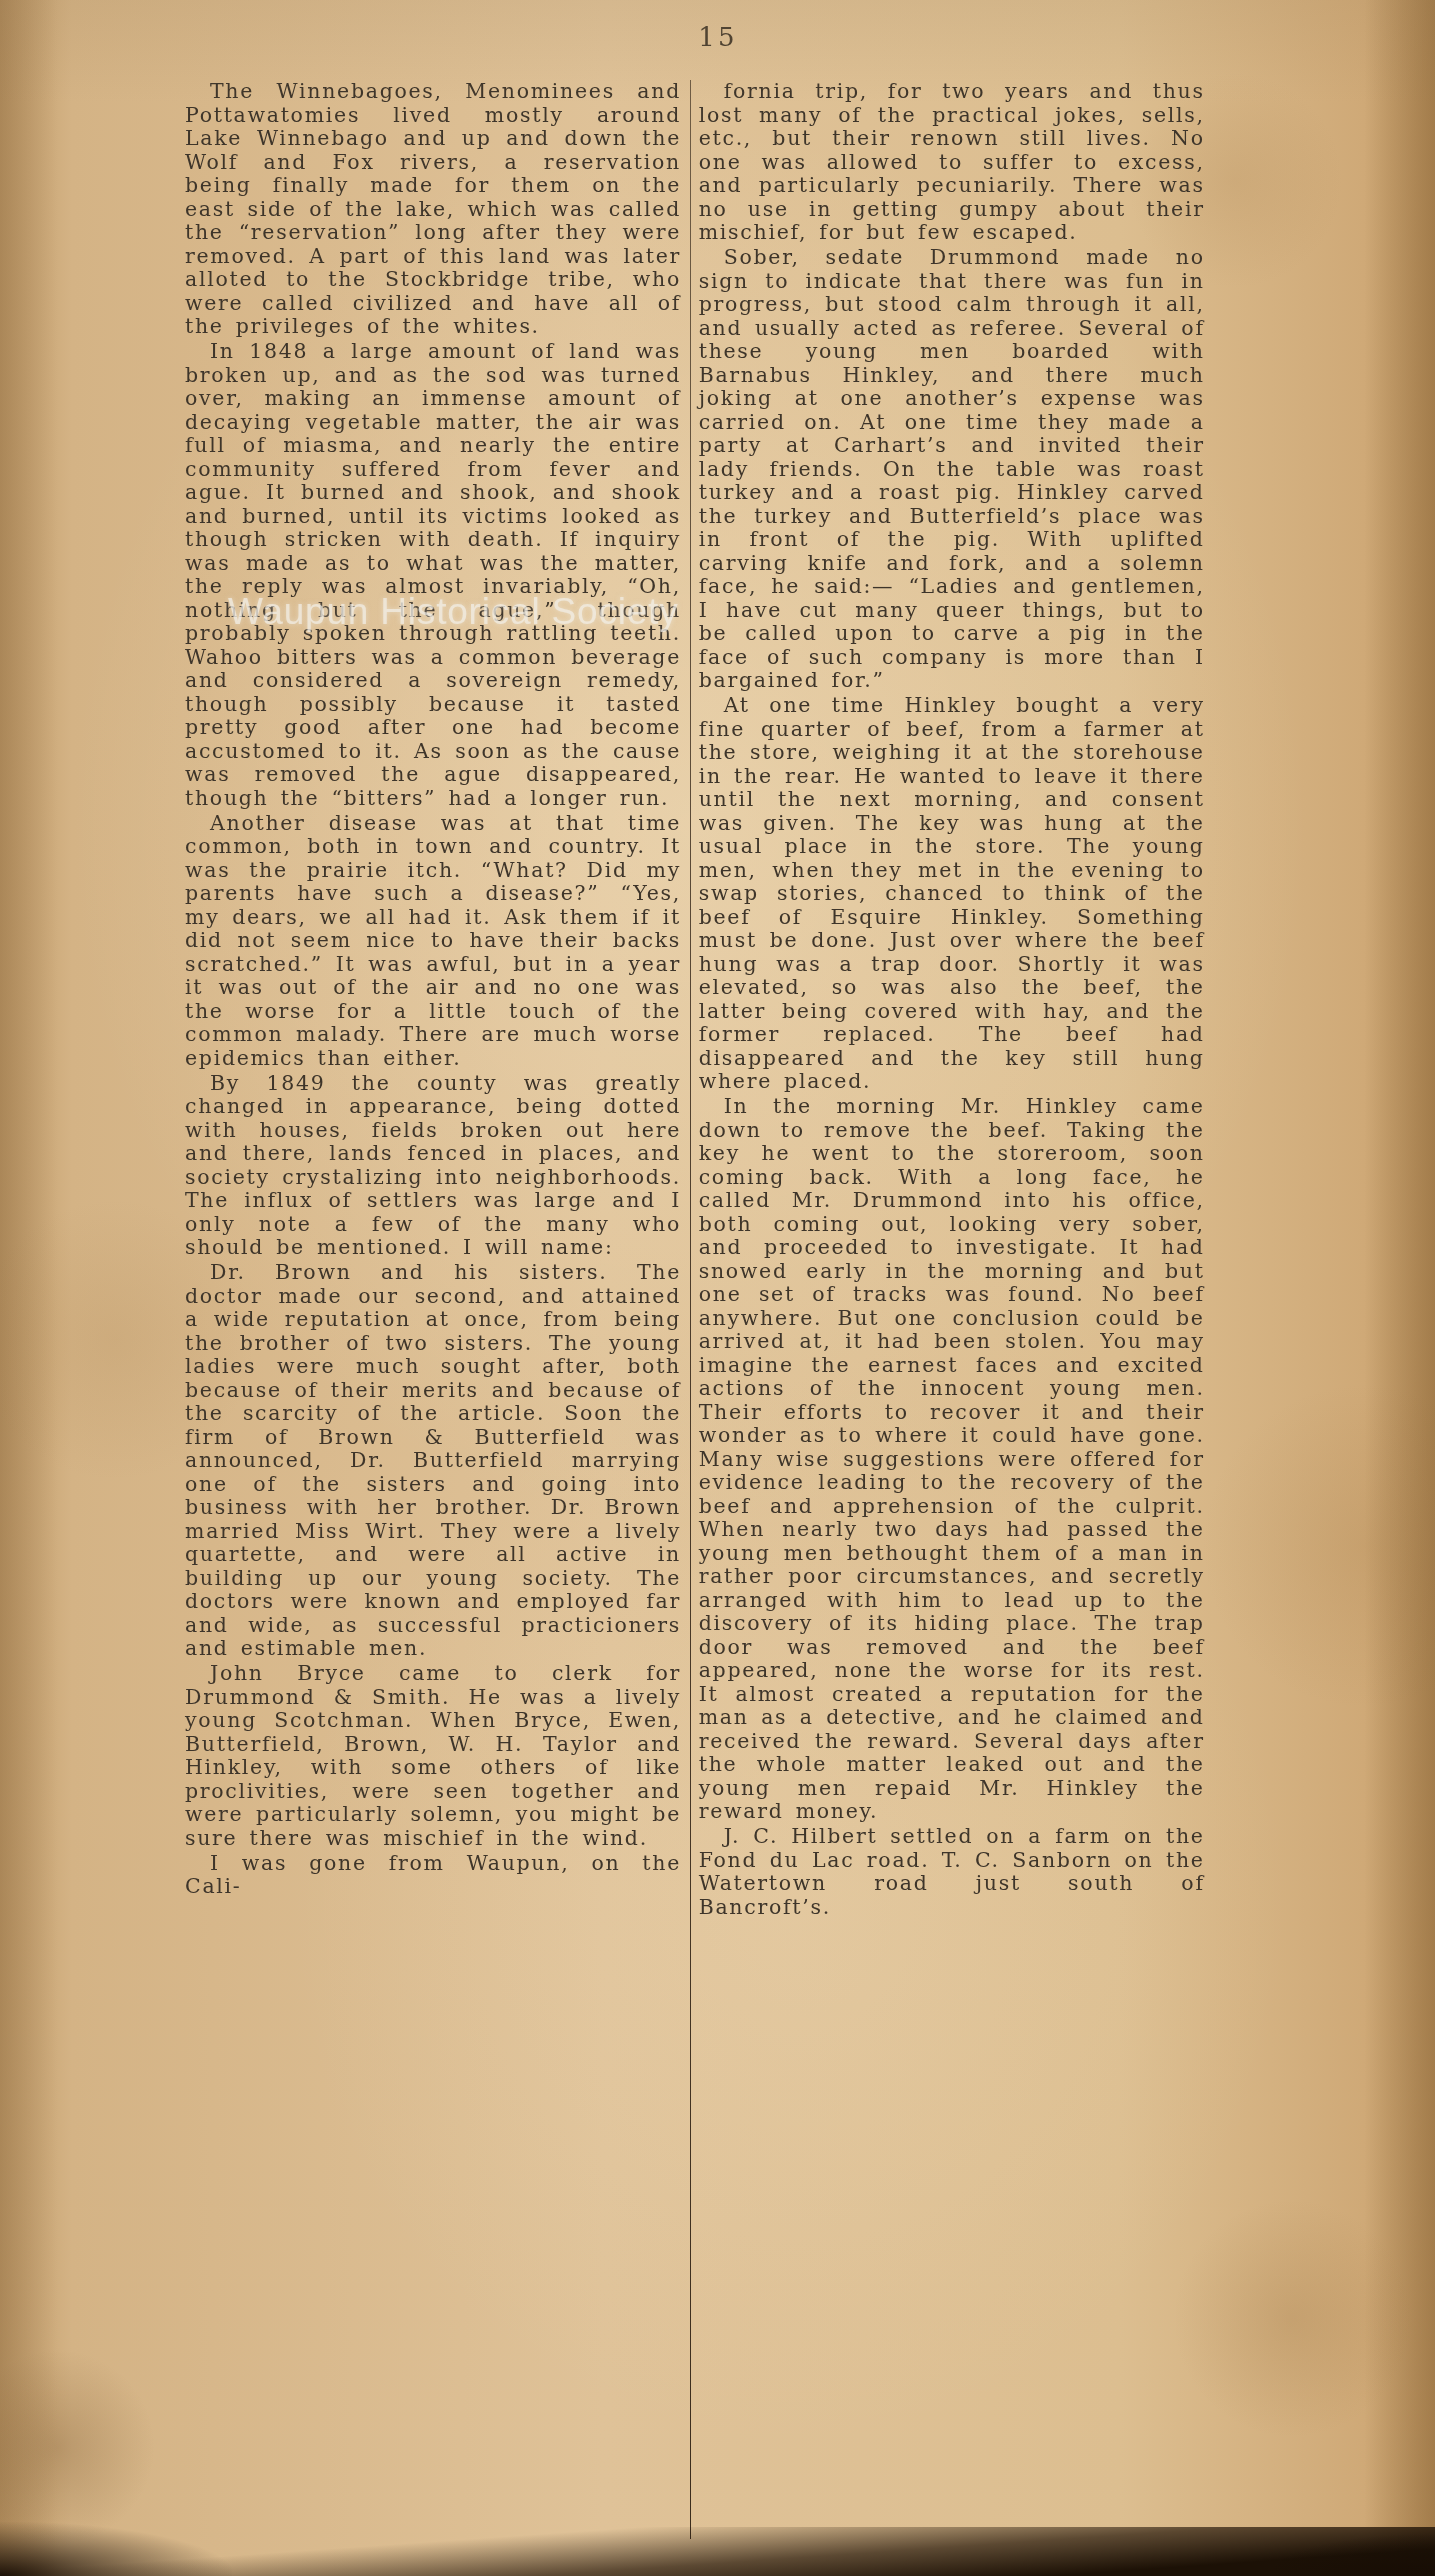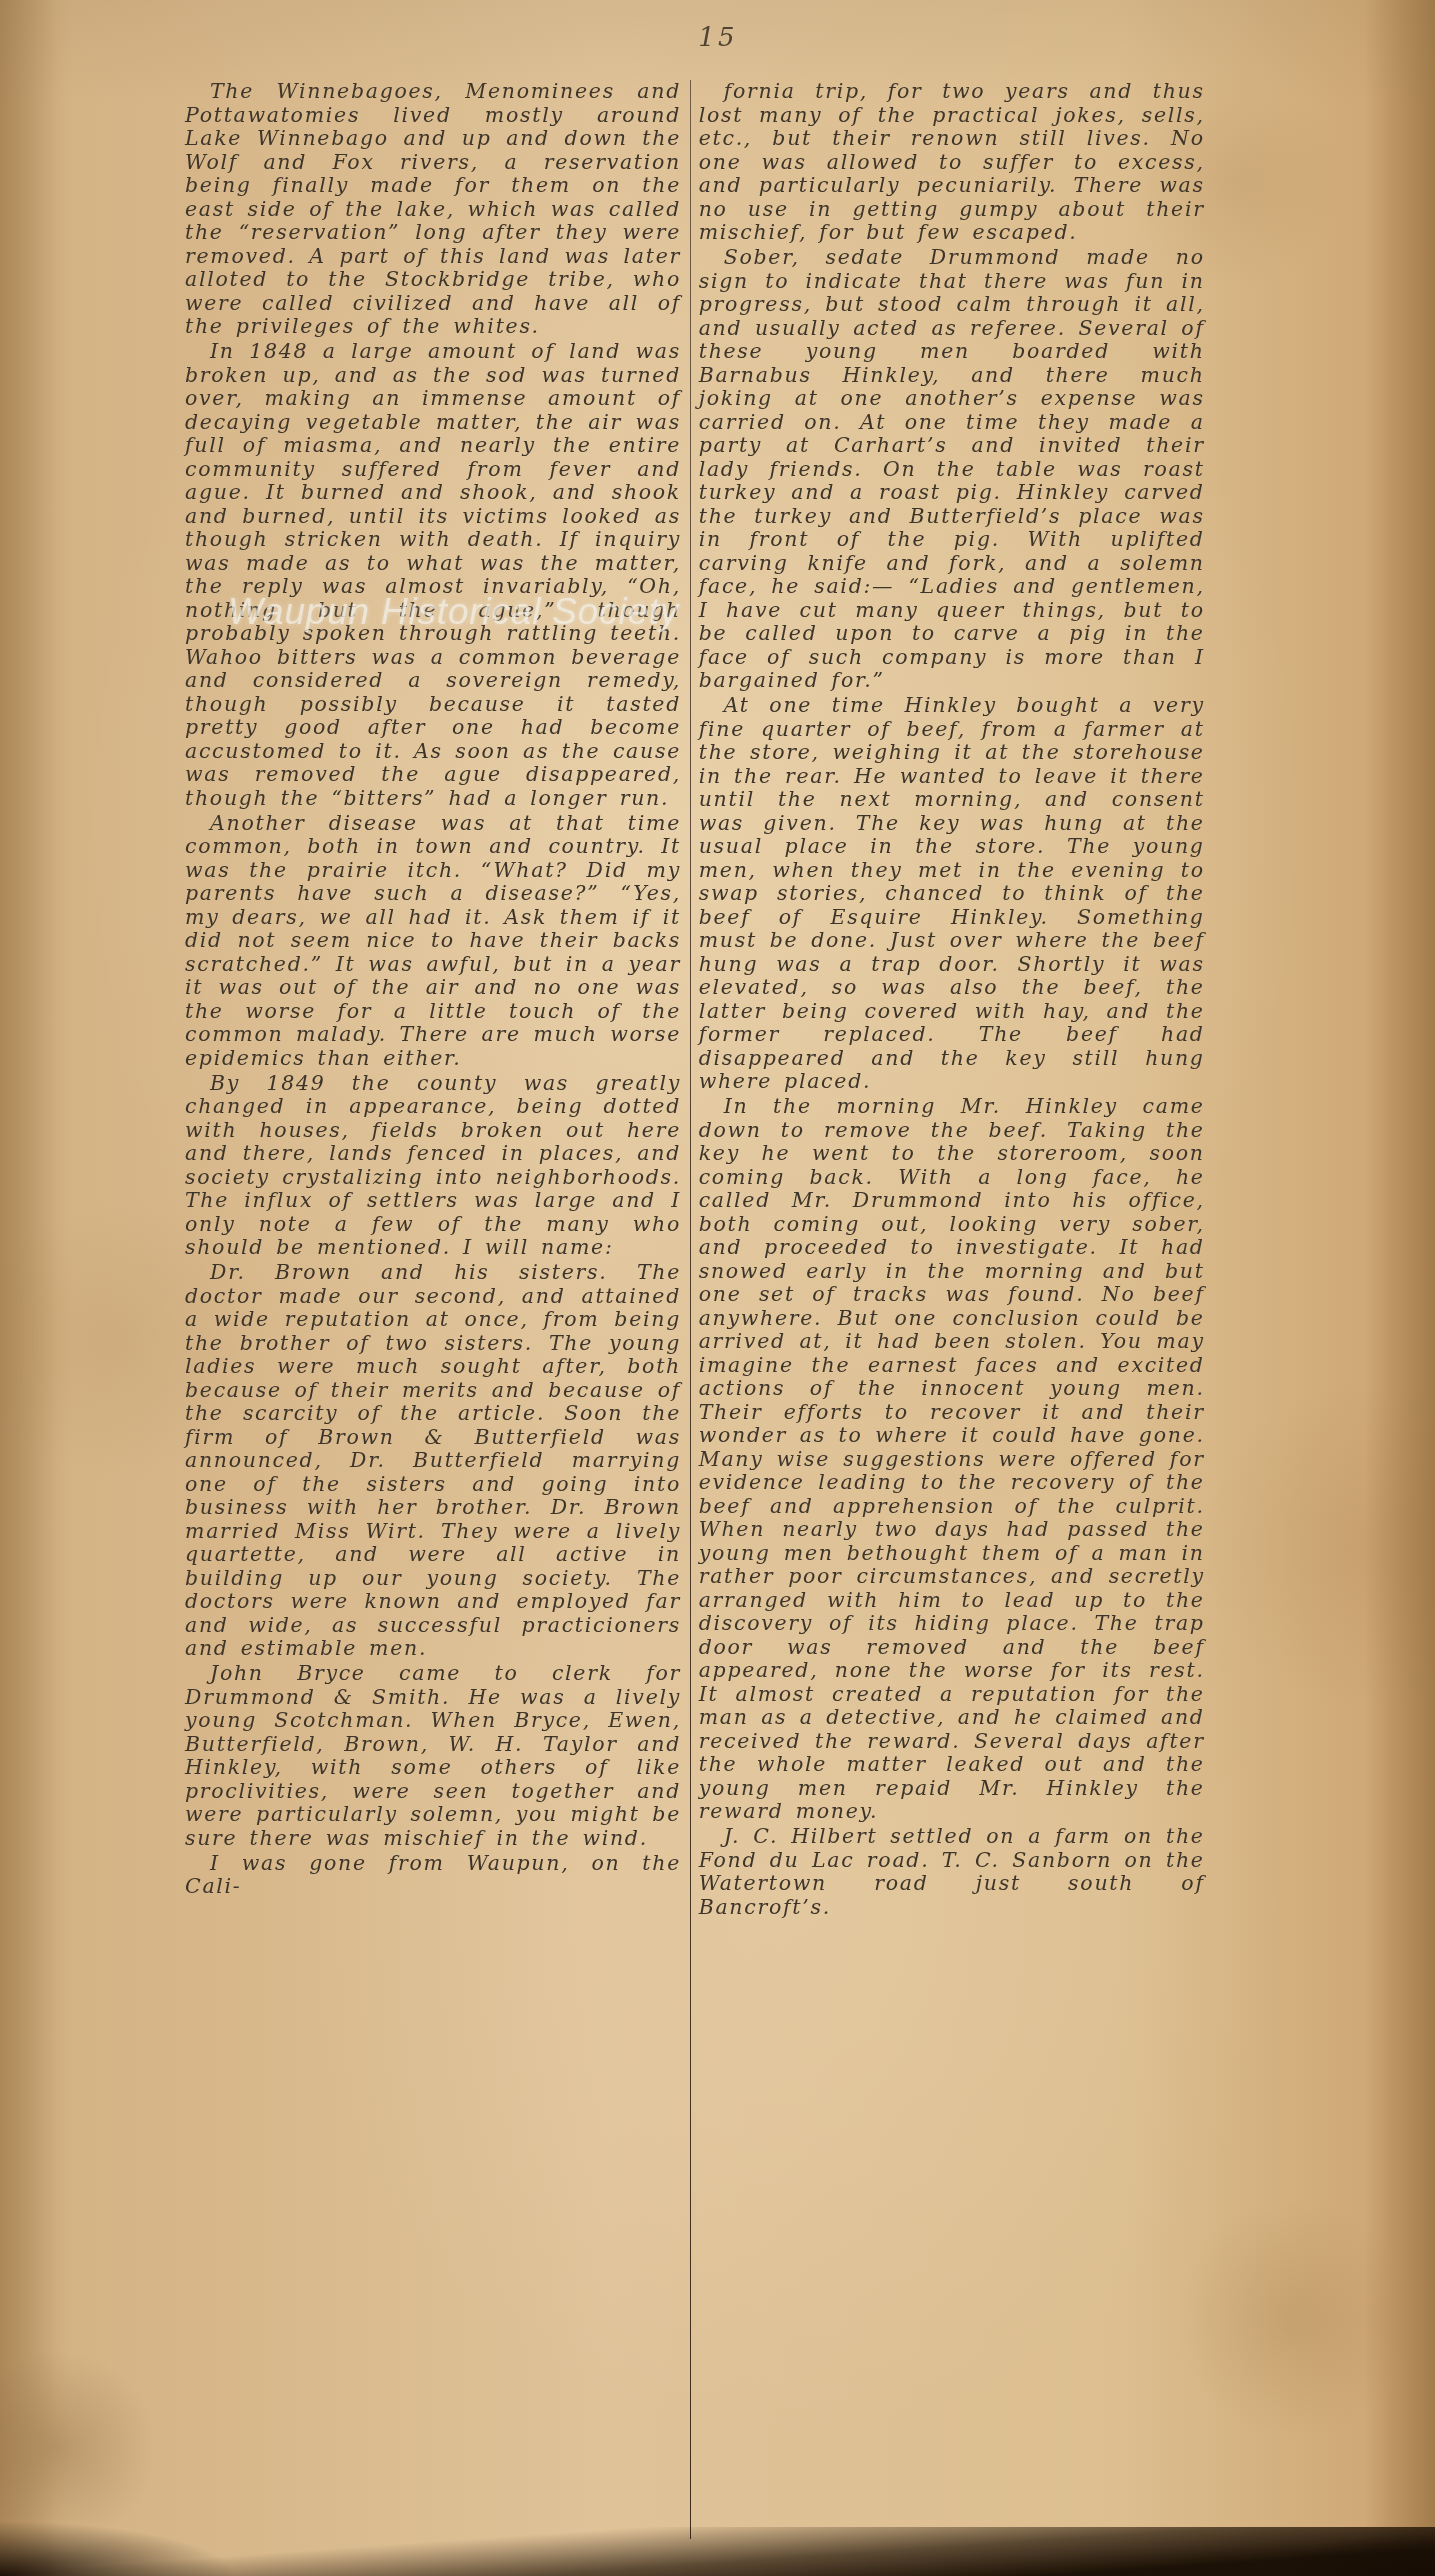--- a/index.html
+++ b/index.html
@@ -12,21 +12,20 @@
     width: 1436px;
     height: 2576px;
     overflow: hidden;
     font-family: "DejaVu Serif", "Liberation Serif", serif;
     color: #40362a;
     background:
       radial-gradient(ellipse 60% 38% at 48% 32%, rgba(255,243,214,0.30), rgba(255,243,214,0) 72%),
       radial-gradient(ellipse 50% 30% at 55% 74%, rgba(250,235,205,0.18), rgba(250,235,205,0) 70%),
       linear-gradient(90deg, #c09a67 0%, #d4b385 5%, #dfc298 42%, #dcbe90 78%, #cfa977 95%, #ba9058 100%),
       #d8b88a;
-    font-style: italic;
   }
   .stains {
     position: absolute;
     inset: 0;
     z-index: 1;
     pointer-events: none;
     background:
       radial-gradient(circle 154px at 86% 7%, rgba(170,130,80,0.20), transparent 70%),
       radial-gradient(circle 201px at 8% 52%, rgba(165,125,75,0.16), transparent 70%),
       radial-gradient(circle 232px at 95% 60%, rgba(160,118,65,0.18), transparent 70%),

